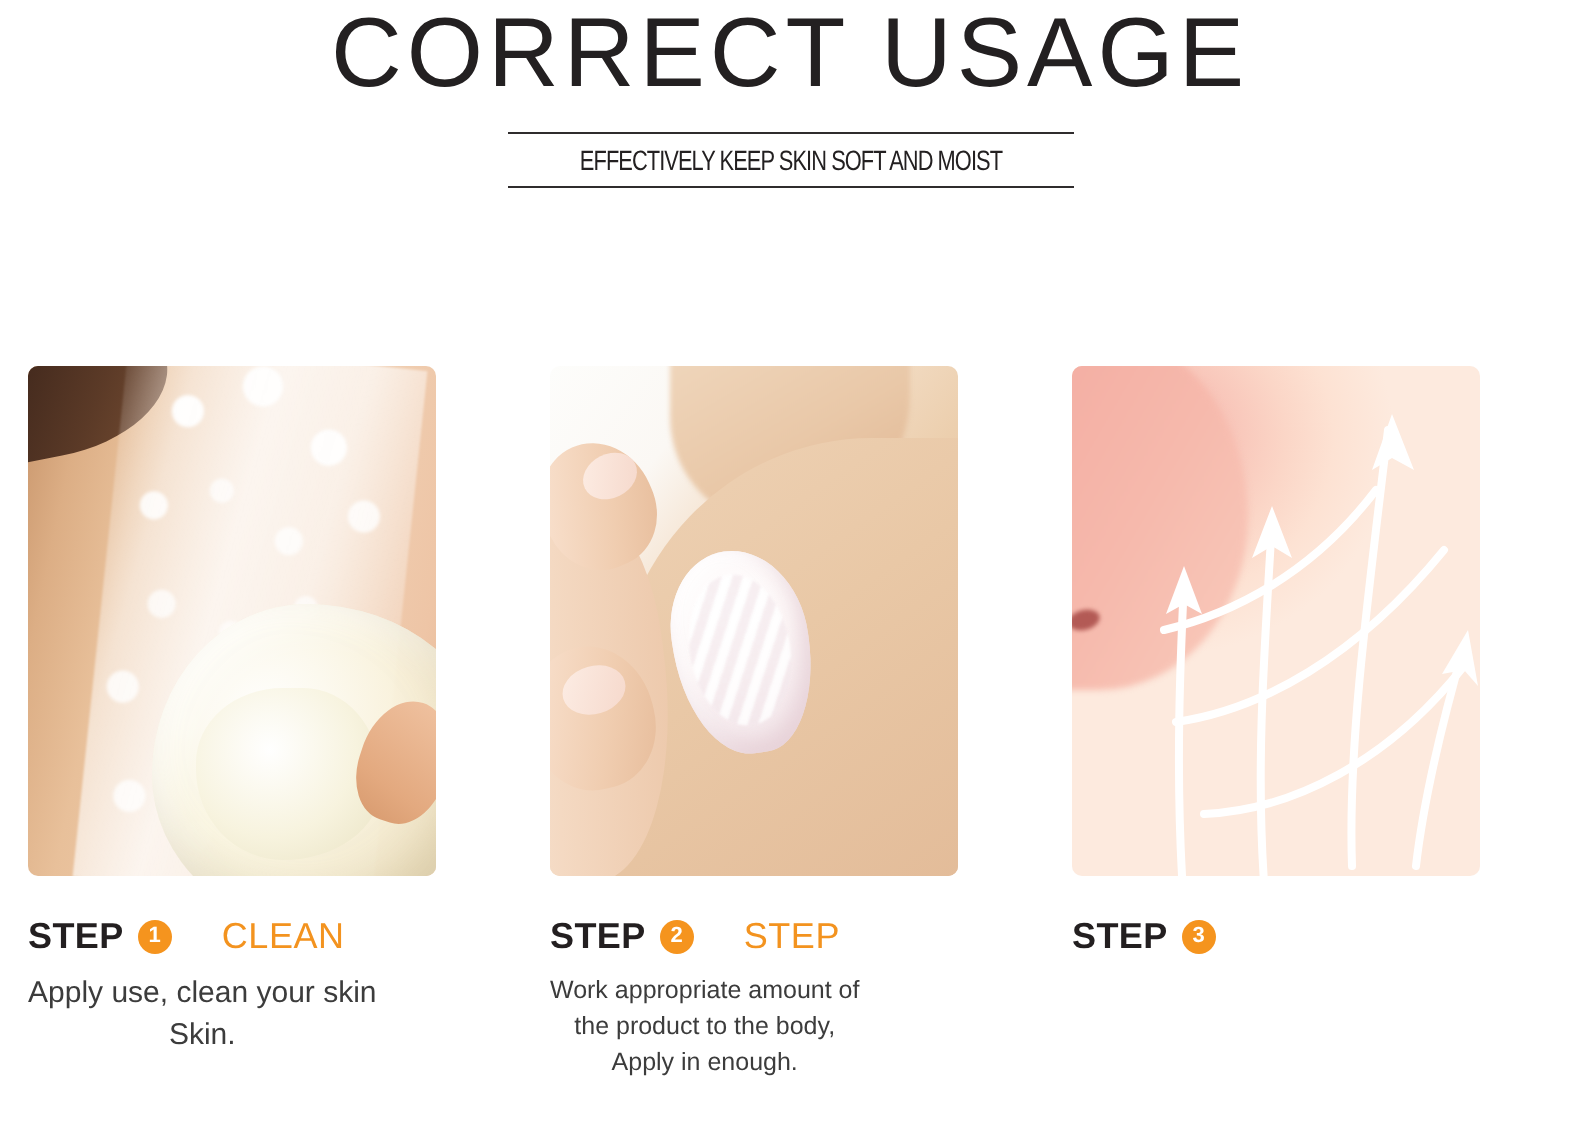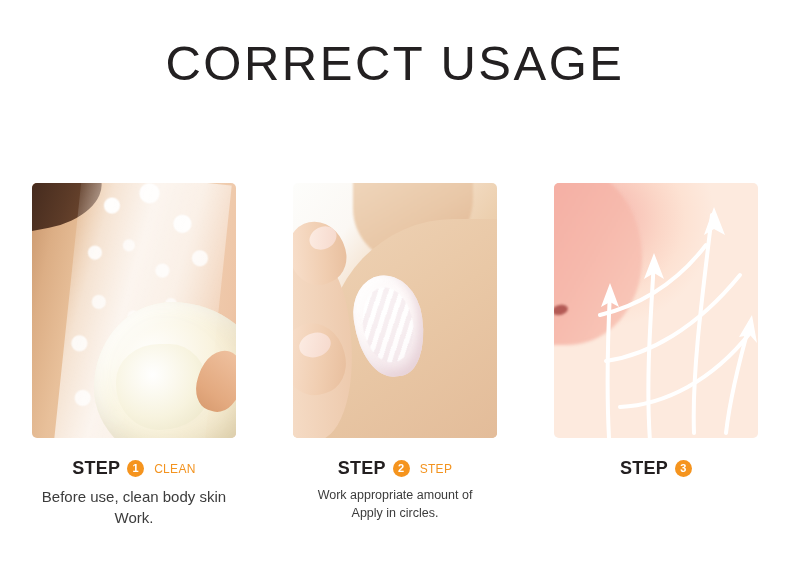--- a/index.html
+++ b/index.html
@@ -19,21 +19,20 @@
   
   .header {
     position: absolute;
     left: 0;
     top: 0;
     width: 790px;
     text-align: center;
   }
   .page-title {
     margin: 0;
-    padding-top: 36px;
     font-size: 49px;
     line-height: 54px;
     font-weight: 300;
     letter-spacing: 2.5px;
     color: #232021;
     font-family: "Liberation Sans", sans-serif;
   }
   .subtitle-block {
     margin: 12px auto 0 auto;
     width: 283px;
@@ -62,21 +61,21 @@
     top: 183px;
     width: 790px;
     display: flex;
     justify-content: center;
     gap: 21px;
   }
   .step-col {
     width: 240px;
     display: flex;
     flex-direction: column;
-    align-items: center;
+    align-items: flex-start;
   }
   .photo {
     width: 204px;
     height: 255px;
     border-radius: 5px;
     overflow: hidden;
     position: relative;
     background: #f2e3d6;
   }
 
@@ -255,59 +254,64 @@
     background: #f5941e;
     color: #ffffff;
     font-size: 11px;
     font-weight: 700;
     display: flex;
     align-items: center;
     justify-content: center;
     line-height: 1;
   }
   .step-name {
-    font-size: 12px;
+    font-size: 18px;
     font-weight: 400;
     color: #f3931f;
     letter-spacing: 0.3px;
-    margin-left: 3px;
+    margin-left: 18px;
   }
   .step-desc {
     margin-top: 7px;
     text-align: center;
     color: #3c3c3c;
   }
   .desc-lg { font-size: 15px; line-height: 21px; }
   .desc-sm { font-size: 12.5px; line-height: 18px; }
 </style>
 </head>
 <body>
 
 <div class="header">
   <h1 class="page-title">CORRECT USAGE</h1>
+  <div class="subtitle-block">
+    <div class="rule"></div>
+    <div class="subtitle">EFFECTIVELY KEEP SKIN SOFT AND MOIST</div>
+    <div class="rule"></div>
+  </div>
 </div>
 
 <div class="steps">
 
   <div class="step-col">
     <div class="photo ph1">
       <div class="hair"></div>
       <div class="suds"></div>
       <div class="sponge"></div>
       <div class="sponge2"></div>
       <div class="thumb"></div>
     </div>
     <div class="step-head">
       <span class="step-word">STEP</span>
       <span class="step-badge">1</span>
       <span class="step-name">CLEAN</span>
     </div>
     <div class="step-desc desc-lg">
-      <div>Before use, clean body skin</div>
-      <div>Work.</div>
+      <div>Apply use, clean your skin</div>
+      <div>Skin.</div>
     </div>
   </div>
 
   <div class="step-col">
     <div class="photo ph2">
       <div class="neck"></div>
       <div class="shoulder"></div>
       <div class="hand"></div>
       <div class="finger1"></div>
       <div class="nail1"></div>
@@ -316,21 +320,22 @@
       <div class="cream"></div>
       <div class="cream-swirl"></div>
     </div>
     <div class="step-head">
       <span class="step-word">STEP</span>
       <span class="step-badge">2</span>
       <span class="step-name">STEP</span>
     </div>
     <div class="step-desc desc-sm">
       <div>Work appropriate amount of</div>
-      <div>Apply in circles.</div>
+      <div>the product to the body,</div>
+      <div>Apply in enough.</div>
     </div>
   </div>
 
   <div class="step-col">
     <div class="photo ph3">
       <div class="face-edge"></div>
       <div class="nostril"></div>
       <svg width="204" height="255" viewBox="0 0 204 255">
         <g fill="none" stroke="#ffffff" stroke-width="4" stroke-linecap="round">
           <path d="M55 255 C 52 200, 54 150, 56 108"></path>

